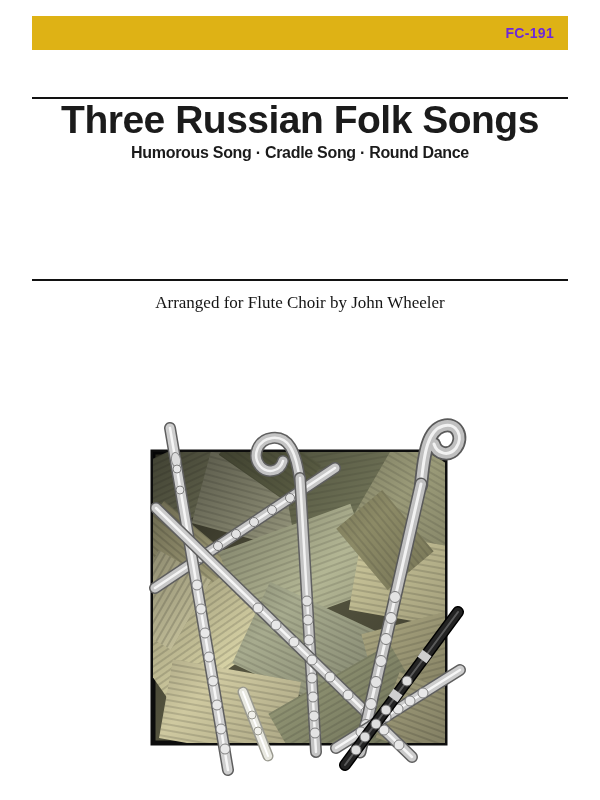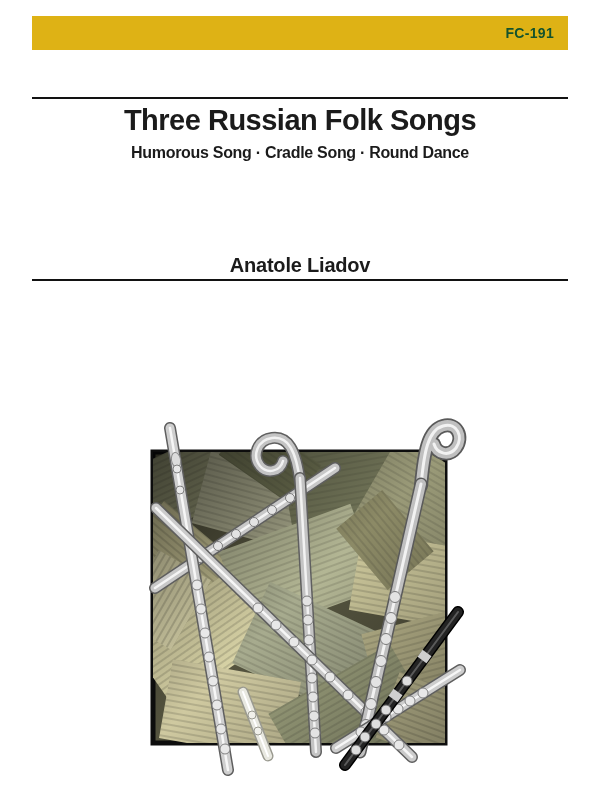--- a/index.html
+++ b/index.html
@@ -5,28 +5,28 @@
   html,body{margin:0;padding:0;background:#ffffff;}
   .page{
     position:relative;width:600px;height:800px;background:#ffffff;overflow:hidden;
     font-family:"Liberation Sans",sans-serif;color:#1b1b1b;
   }
   .gold-band{
     position:absolute;left:32px;top:16px;width:536px;height:34px;
     display:flex;align-items:center;justify-content:flex-end;
   }
   .catalog{
-    padding-right:14px;color:#14532d;font-weight:bold;font-size:14px;letter-spacing:.3px;
+    padding-right:14px;color:#6d28d9;font-weight:bold;font-size:14px;letter-spacing:.3px;
   }
   .rule{position:absolute;left:32px;width:536px;height:2px;background:#121212;}
   .rule-top{top:97px;}
   .rule-mid{top:279px;}
   .title{
     position:absolute;left:0;top:102px;width:600px;text-align:center;
-    font-size:29px;font-weight:bold;letter-spacing:-0.5px;line-height:36px;
+    font-size:39px;font-weight:bold;letter-spacing:-0.5px;line-height:36px;
   }
   .subtitle{
     position:absolute;left:0;top:140px;width:600px;text-align:center;
     font-size:16px;font-weight:bold;letter-spacing:-0.3px;line-height:26px;
   }
   .composer{
     position:absolute;left:0;top:252px;width:600px;text-align:center;
     font-size:20px;font-weight:bold;letter-spacing:-0.2px;line-height:26px;
   }
   .arranger{
@@ -42,22 +42,22 @@
 
   <div class="gold-band" style="background:#DEB215;">
     <span class="catalog">FC-191</span>
   </div>
 
   <div class="rule rule-top"></div>
 
   <div class="title">Three Russian Folk Songs</div>
   <div class="subtitle">Humorous Song · Cradle Song · Round Dance</div>
 
-  <div class="composer">Anatole Liadov</div>
   <div class="rule rule-mid"></div>
+  <div class="arranger">Arranged for Flute Choir by John Wheeler</div>
 
   <svg class="artwork" viewBox="120 400 360 390" xmlns="http://www.w3.org/2000/svg">
     <defs>
       <clipPath id="frameClip">
           <rect x="153" y="452" width="292" height="291"></rect>
         </clipPath>
       <pattern id="staff" patternUnits="userSpaceOnUse" width="80" height="6">
         <rect width="80" height="6" fill="none"></rect>
         <line x1="0" y1="1" x2="80" y2="1" stroke="#33332a" stroke-width="0.8"></line>
       </pattern>

